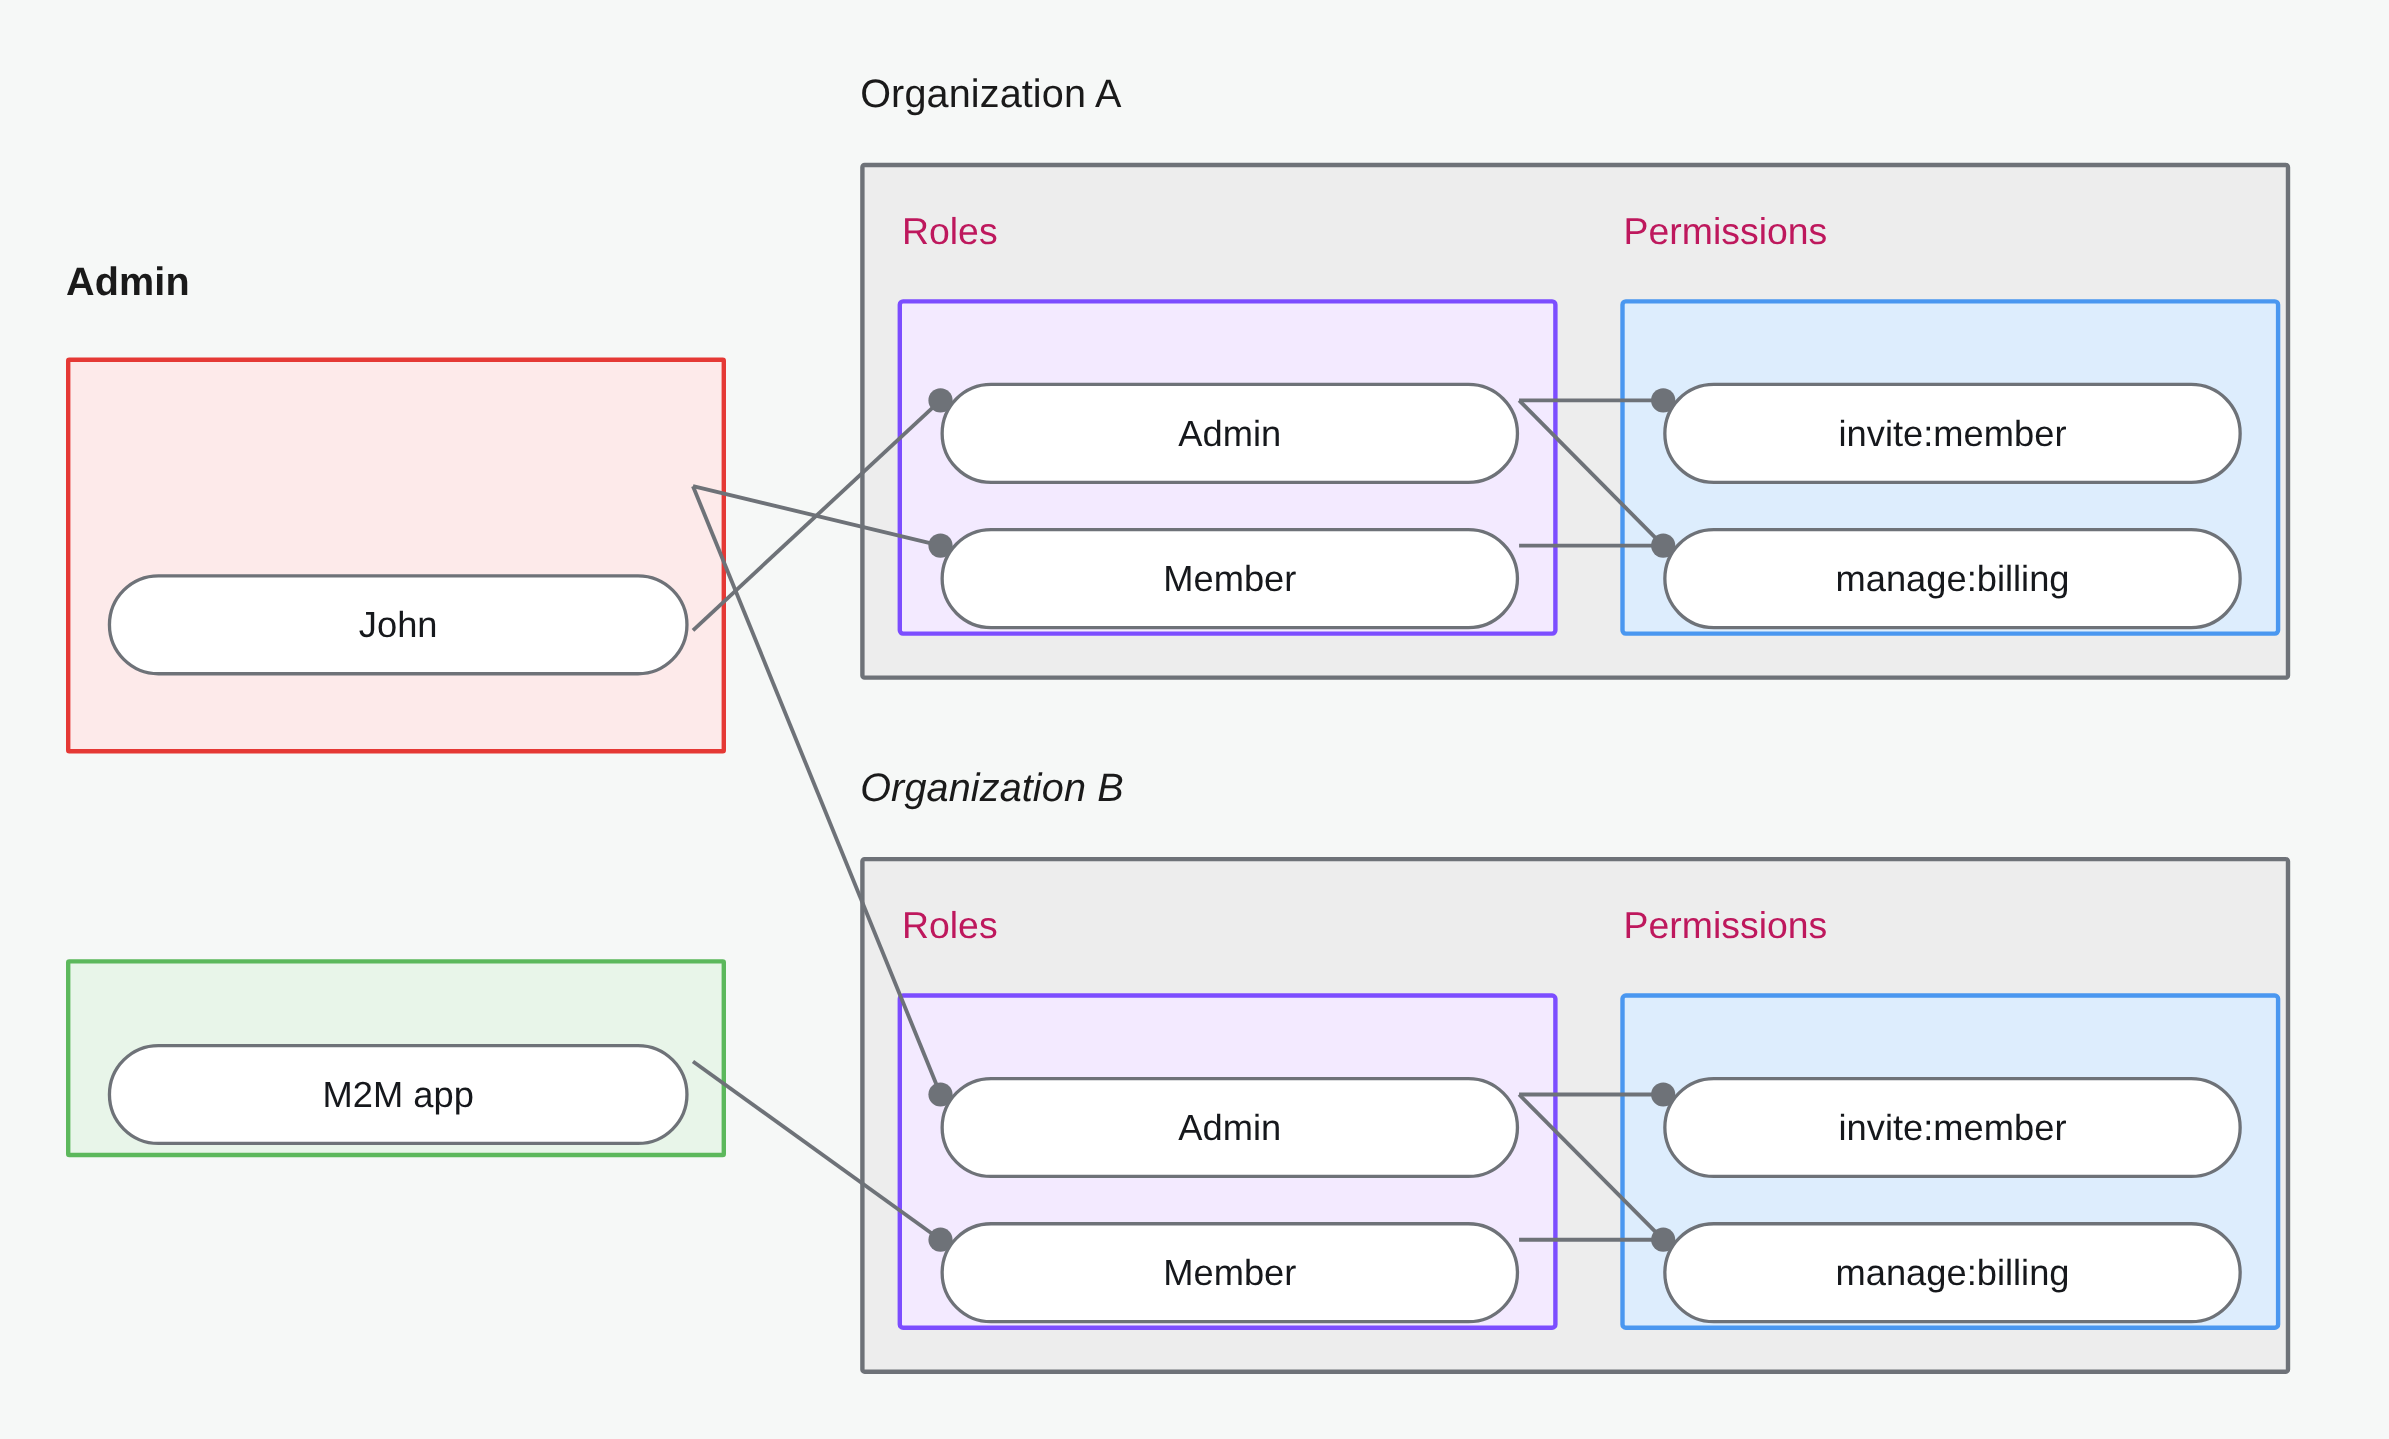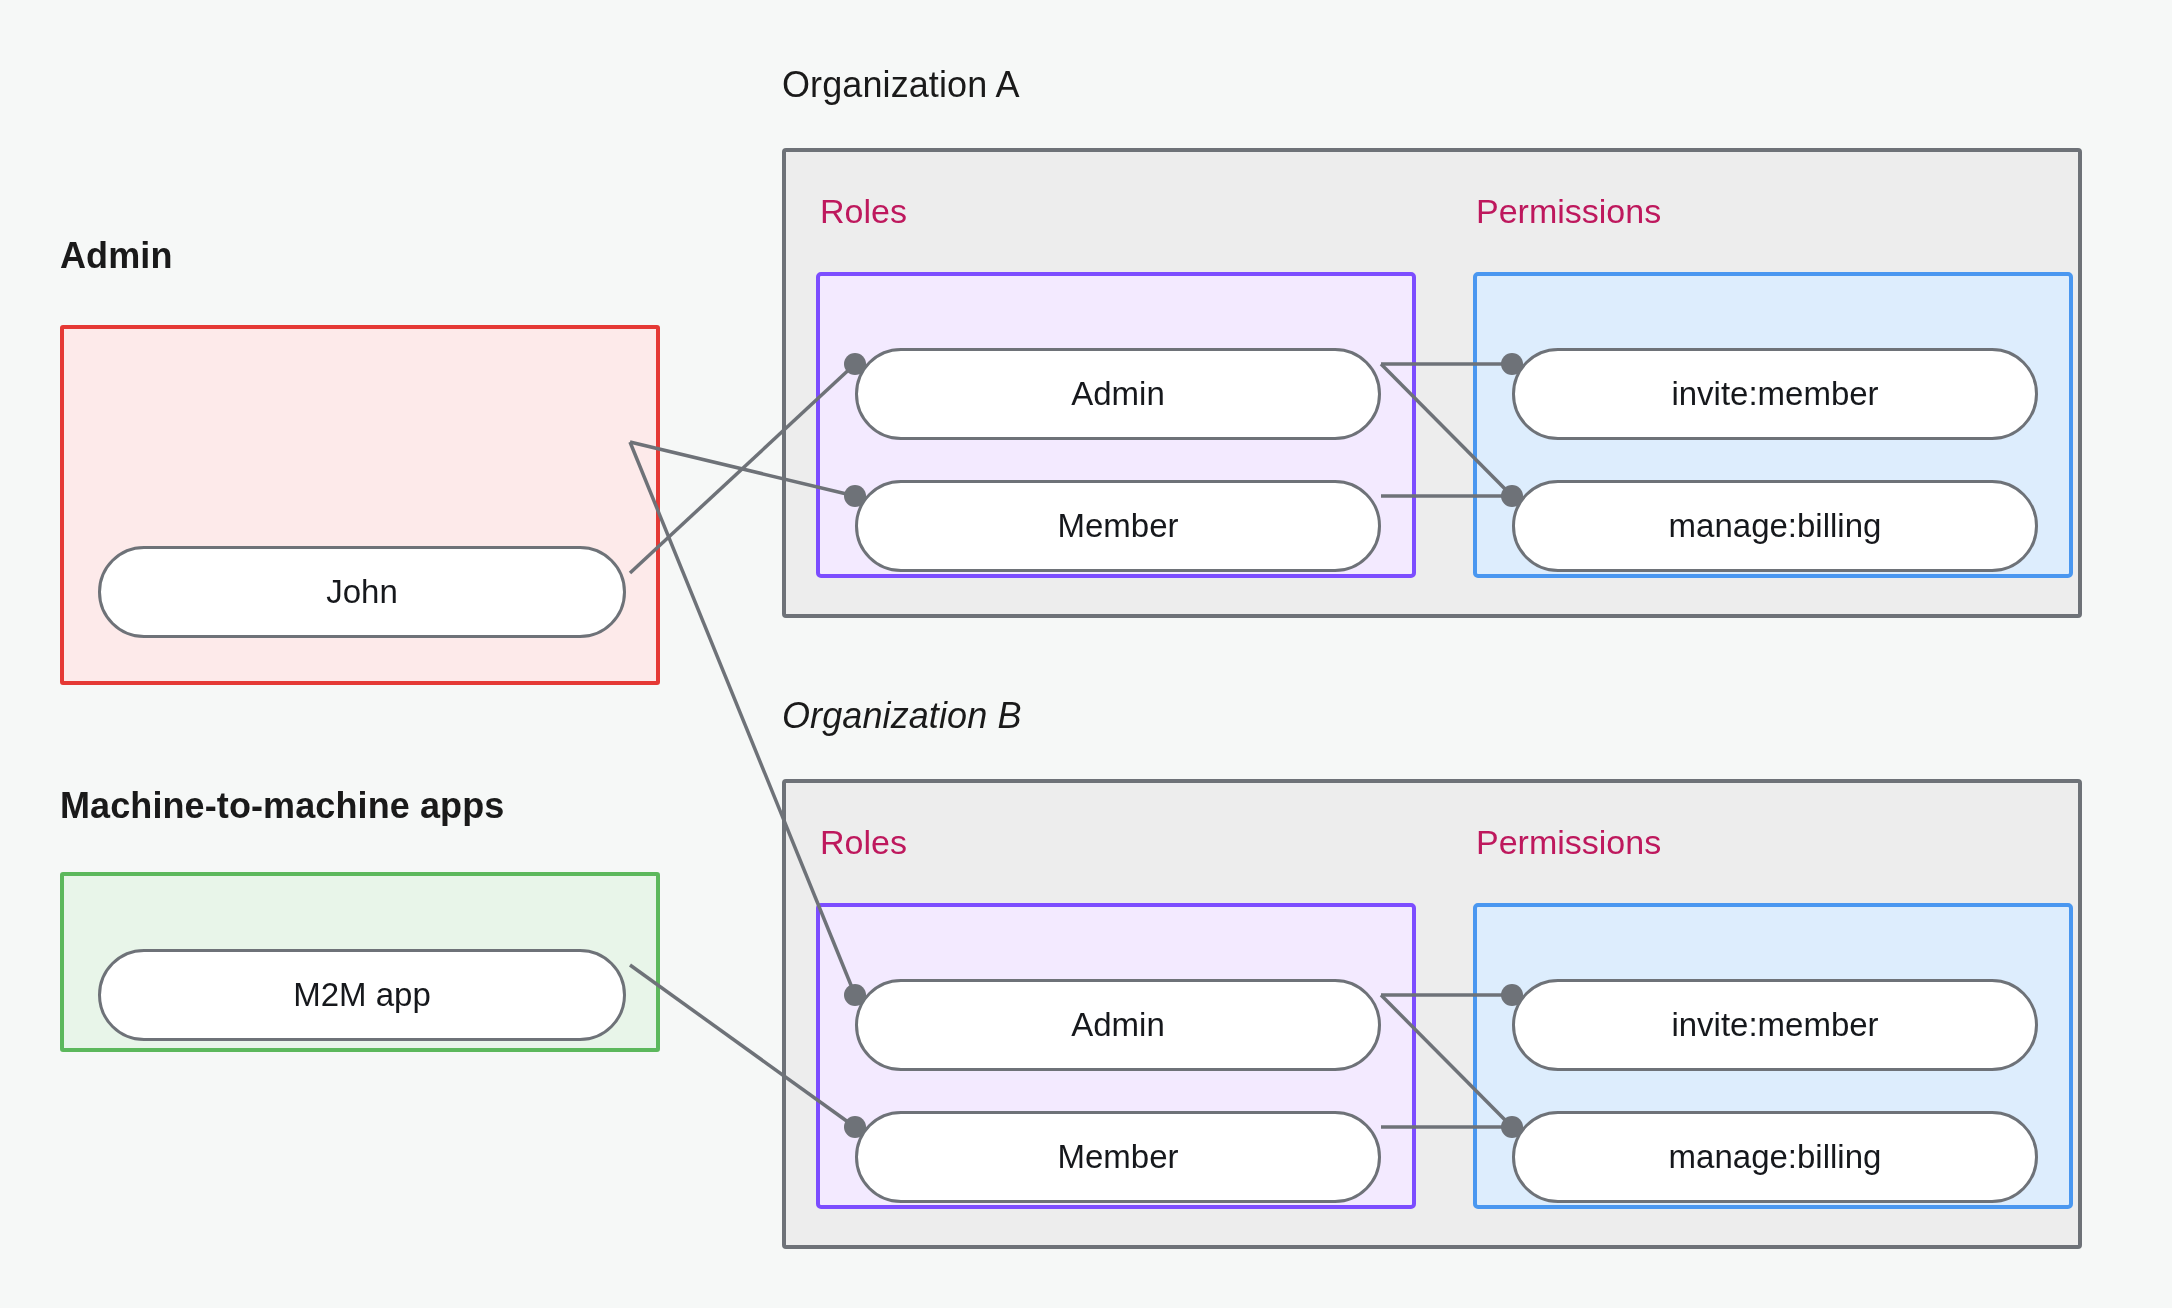--- a/index.html
+++ b/index.html
@@ -129,23 +129,22 @@
       <circle cx="1512" cy="995" r="11"></circle>
       <circle cx="1512" cy="1127" r="11"></circle>
     </g>
   </svg>
 
   <div class="group-label bold" style="left:60px; top:235px;">Admin</div>
 
   <div class="container-box users-box" style="left:60px; top:325px; width:600px; height:360px;"></div>
 
 
-  <div class="pill" style="left:98px; top:516px; width:528px; height:92px;">John</div>
+  <div class="pill" style="left:98px; top:492px; width:528px; height:92px;">John</div>
 
-  <div class="group-label bold" style="left:60px; top:785px;">Machine-to-machine apps</div>
 
   <div class="container-box m2m-box" style="left:60px; top:872px; width:600px; height:180px;"></div>
 
   <div class="pill" style="left:98px; top:919px; width:528px; height:92px;">M2M app</div>
 
   <div class="group-label" style="left:782px; top:64px;">Organization A</div>
 
   <div class="container-box org-box" style="left:782px; top:148px; width:1300px; height:470px;"></div>
 
   <div class="inner-label" style="left:820px; top:192px;">Roles</div>

